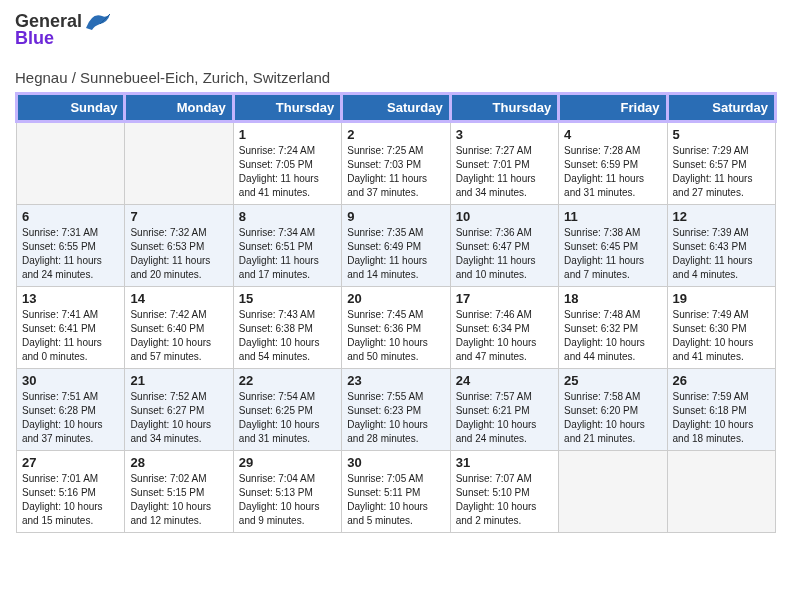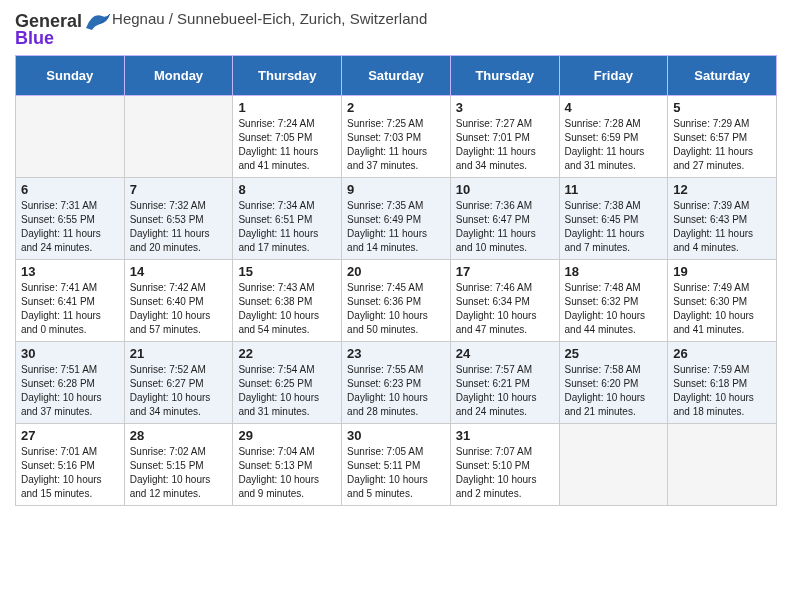--- a/index.html
+++ b/index.html
@@ -8,20 +8,21 @@
       background: #fff;
       width: 792px;
       min-height: 612px;
       padding: 10px 15px 15px 15px;
     }
     .header {
       display: flex;
       justify-content: flex-start;
       align-items: flex-start;
       margin-bottom: 6px;
+      flex-direction: column;
     }
     .logo {
       display: flex;
       flex-direction: column;
       align-items: flex-start;
     }
     .logo-top {
       display: flex;
       align-items: center;
     }
@@ -46,35 +47,35 @@
     }
     .month-title {
       font-size: 38px;
       font-weight: bold;
       color: #222;
       line-height: 1.1;
     }
     .subtitle {
       font-size: 15px;
       color: #444;
-      margin-top: 0;
+      margin-top: 20px;
     }
     table {
       width: 100%;
       border-collapse: collapse;
       table-layout: fixed;
     }
     th {
       background-color: #2a6db5;
       color: #fff;
-      text-align: center;
-      padding: 12px 6px;
+      text-align: right;
+      padding: 5px 6px;
       font-size: 13px;
       font-weight: bold;
-      border: 1px solid #c4b5fd;
+      border: 3px solid #c4b5fd;
     }
     td {
       border: 1px solid #ccc;
       vertical-align: top;
       padding: 4px 5px;
       font-size: 10.5px;
       color: #222;
       height: 78px;
       background: #fff;
     }

